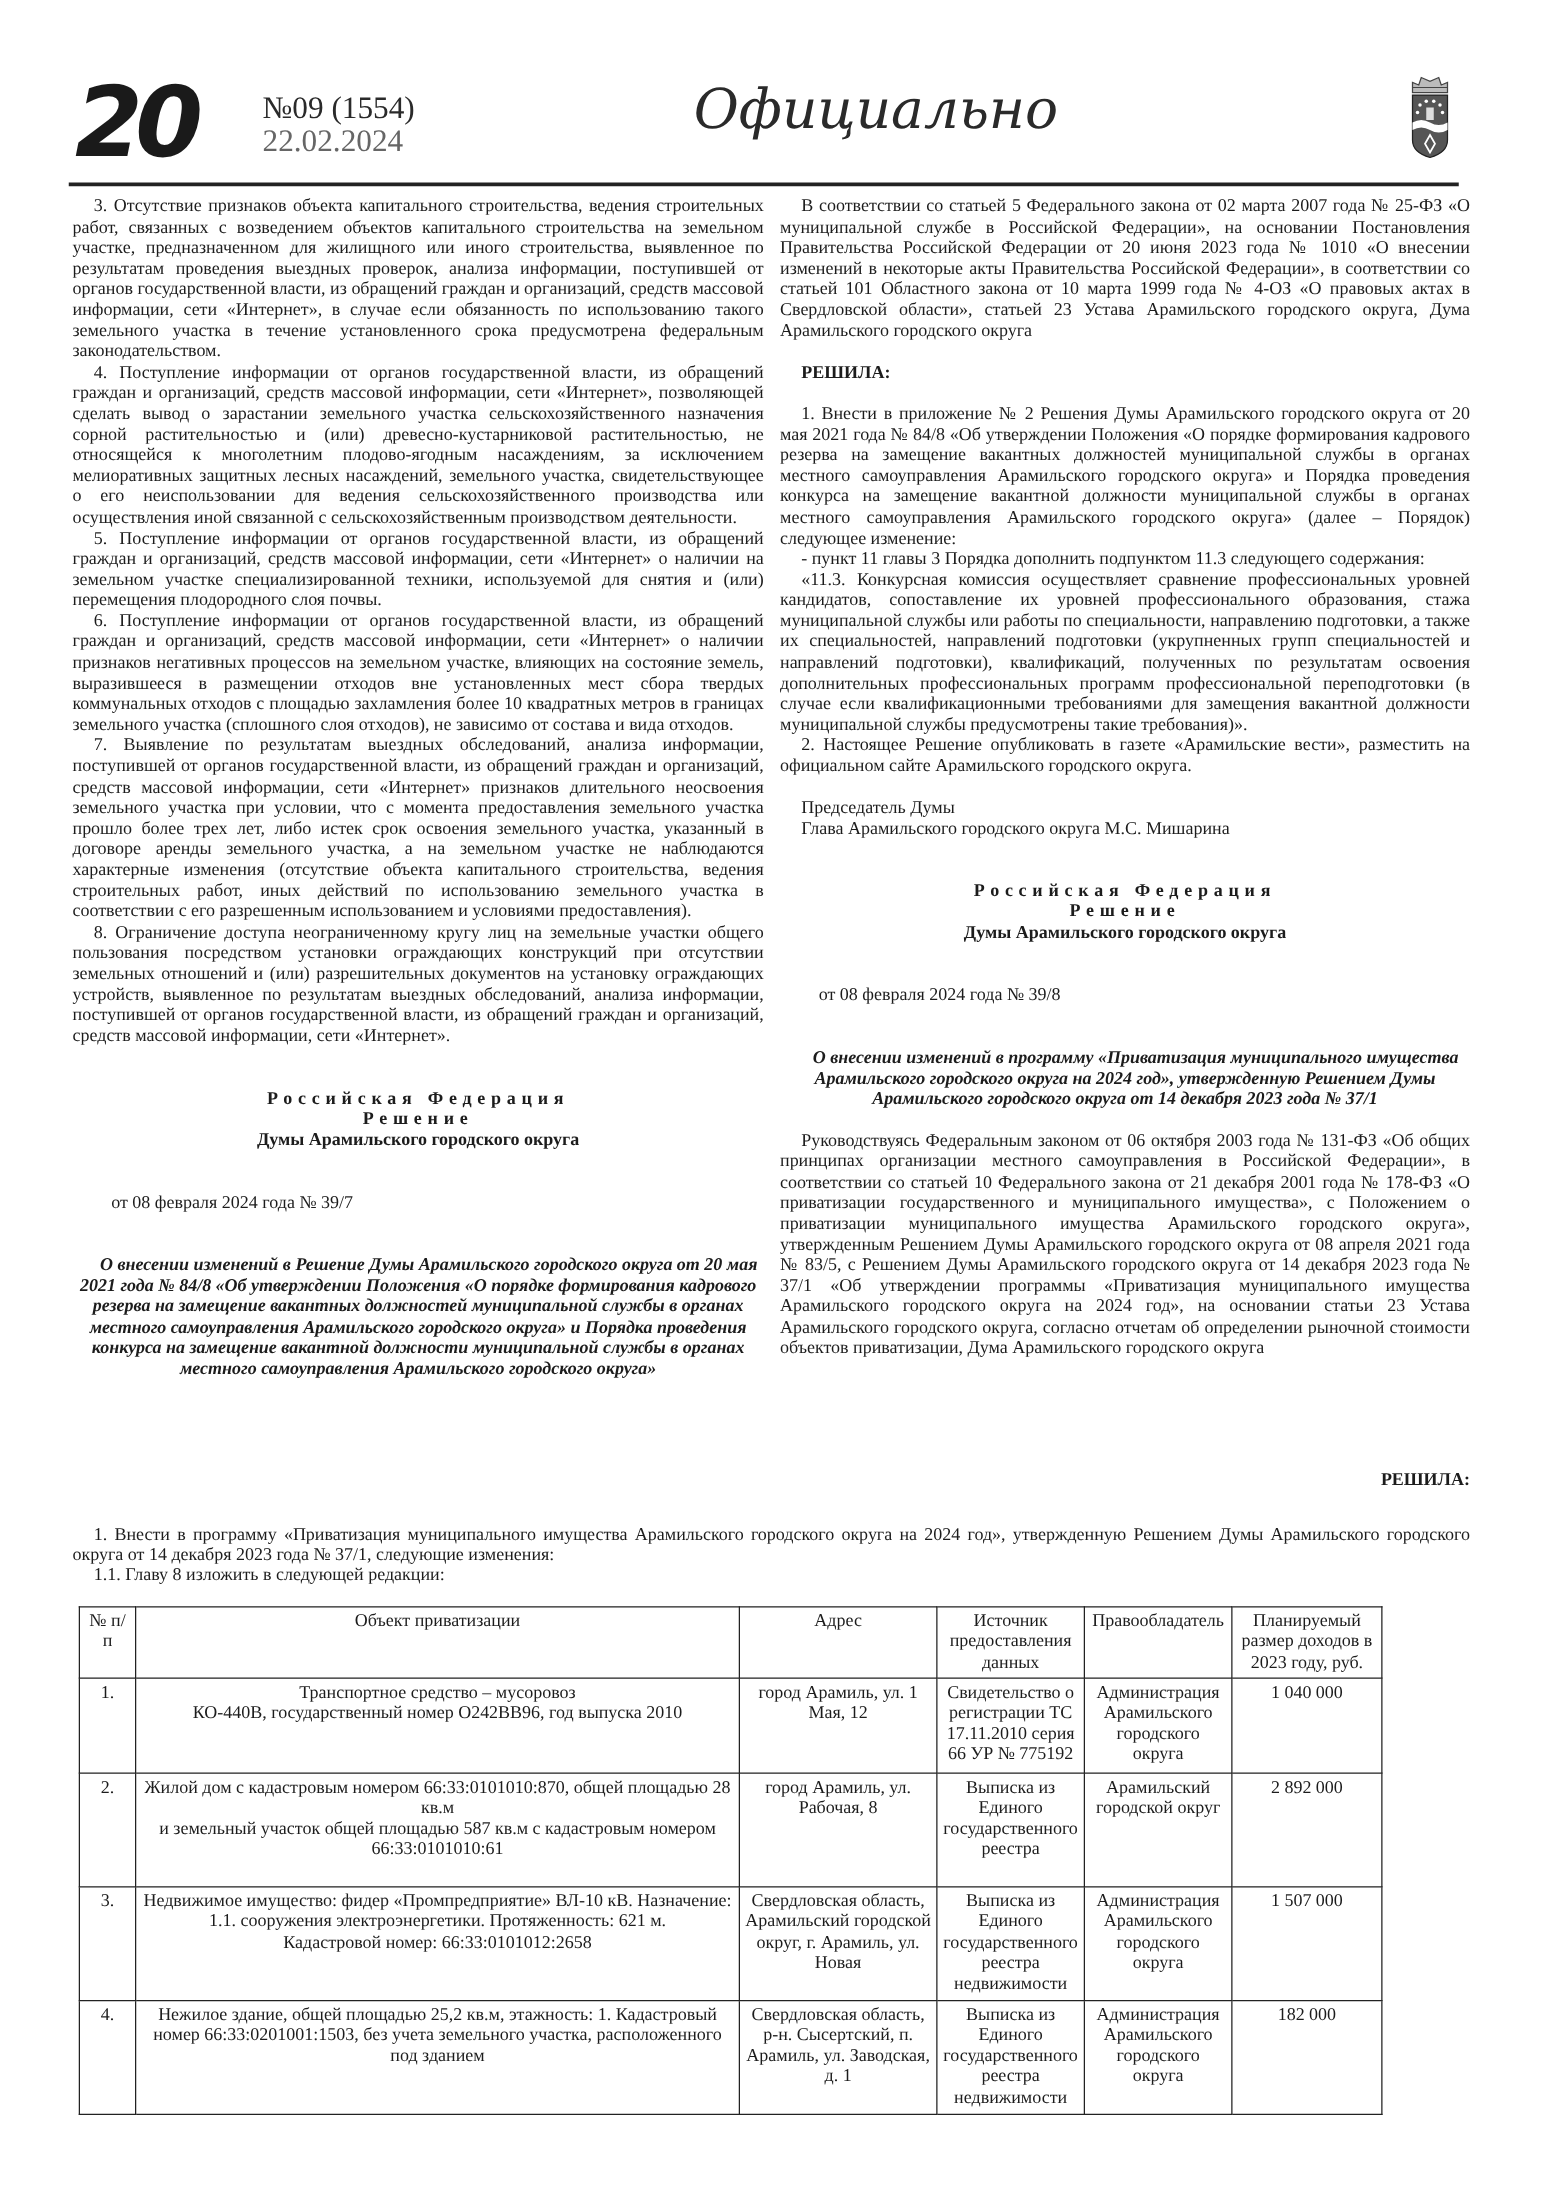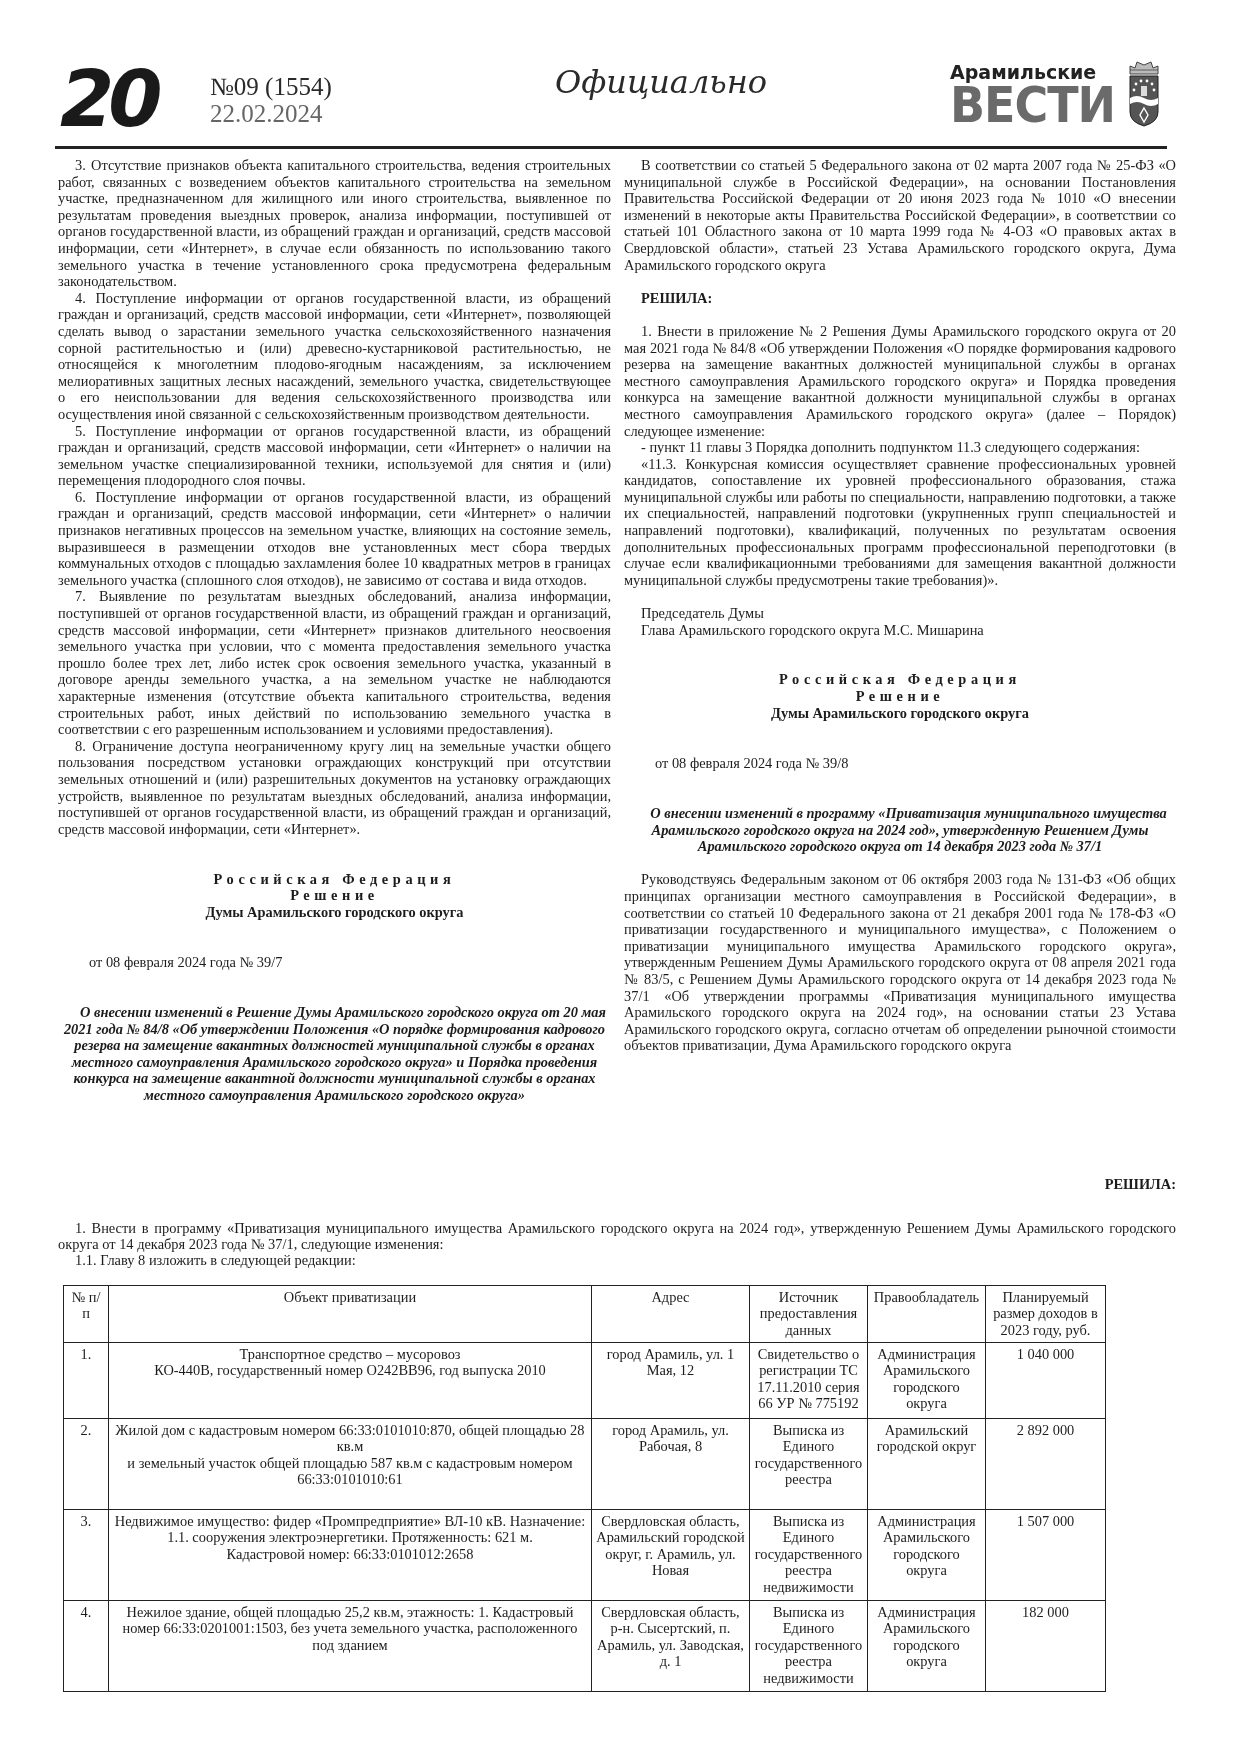--- a/index.html
+++ b/index.html
@@ -11,21 +11,21 @@
     .masthead { position: absolute; left: 55px; top: 0; width: 1112px; height: 150px; }
     .page-num {
       position: absolute; left: 5px; top: 60px;
       font-family: "DejaVu Sans", sans-serif; font-weight: bold;
       font-size: 78px; letter-spacing: -6px; line-height: 1; color: #1a1a1a; font-style: italic;
     }
     .issue { position: absolute; left: 155px; top: 73px; font-size: 25px; line-height: 27px; color: #2a2a2a; }
     .issue .date { color: #666; }
     .section-title {
       position: absolute; left: 500px; top: 66px;
-      font-family: "DejaVu Serif", serif; font-style: italic; font-size: 32px; color: #2a2a2a; line-height: 1;
+      font-family: "DejaVu Serif", serif; font-style: italic; font-size: 44px; color: #2a2a2a; line-height: 1;
     }
     .brand { position: absolute; left: 895px; top: 62px; width: 140px; }
     .brand-top {
       font-family: "DejaVu Sans", sans-serif; font-weight: bold; font-size: 19px; color: #222;
       display: block; text-align: center; line-height: 20px;
     }
     .brand-main {
       font-family: "DejaVu Sans", sans-serif; font-weight: bold; font-size: 46px; color: #6a6a6a;
       display: block; text-align: center; line-height: 46px; letter-spacing: -1px;
       transform: scaleY(1.08);
@@ -74,24 +74,20 @@
 </head>
 <body>
 
 <header class="masthead">
   <div class="page-num">20</div>
   <div class="issue">
     <div>№09 (1554)</div>
     <div class="date">22.02.2024</div>
   </div>
   <div class="section-title">Официально</div>
-  <div class="brand">
-    <span class="brand-top">Арамильские</span>
-    <span class="brand-main">ВЕСТИ</span>
-  </div>
   <svg class="emblem" viewBox="0 0 34 68">
 
     <path d="M3 14 L3 6 L8 8 L10 2 L17 5 L24 2 L26 8 L31 6 L31 14 Z" fill="#bbb" stroke="#444" stroke-width="1"></path>
     <line x1="3" y1="10" x2="31" y2="10" stroke="#444" stroke-width="0.8"></line>
 
     <path d="M3 16 L31 16 L31 52 Q31 62 17 66 Q3 62 3 52 Z" fill="#555" stroke="#222" stroke-width="1"></path>
     <circle cx="9" cy="24" r="1.4" fill="#fff"></circle>
     <circle cx="14" cy="21" r="1.4" fill="#fff"></circle>
     <circle cx="20" cy="21" r="1.4" fill="#fff"></circle>
     <circle cx="25" cy="24" r="1.4" fill="#fff"></circle>
@@ -125,20 +121,21 @@
 </section>
 
 <section class="col col-right">
   <p class="para">В соответствии со статьей 5 Федерального закона от 02 марта 2007 года № 25-ФЗ «О муниципальной службе в Российской Федерации», на основании Постановления Правительства Российской Федерации от 20 июня 2023 года № 1010 «О внесении изменений в некоторые акты Правительства Российской Федерации», в соответствии со статьей 101 Областного закона от 10 марта 1999 года № 4-ОЗ «О правовых актах в Свердловской области», статьей 23 Устава Арамильского городского округа, Дума Арамильского городского округа</p>
   <div class="blank"></div>
   <p class="resolved">РЕШИЛА:</p>
   <div class="blank"></div>
   <p class="para">1. Внести в приложение № 2 Решения Думы Арамильского городского округа от 20 мая 2021 года № 84/8 «Об утверждении Положения «О порядке формирования кадрового резерва на замещение вакантных должностей муниципальной службы в органах местного самоуправления Арамильского городского округа» и Порядка проведения конкурса на замещение вакантной должности муниципальной службы в органах местного самоуправления Арамильского городского округа» (далее – Порядок) следующее изменение:</p>
   <p class="para">- пункт 11 главы 3 Порядка дополнить подпунктом 11.3 следующего содержания:</p>
   <p class="para">«11.3. Конкурсная комиссия осуществляет сравнение профессиональных уровней кандидатов, сопоставление их уровней профессионального образования, стажа муниципальной службы или работы по специальности, направлению подготовки, а также их специальностей, направлений подготовки (укрупненных групп специальностей и направлений подготовки), квалификаций, полученных по результатам освоения дополнительных профессиональных программ профессиональной переподготовки (в случае если квалификационными требованиями для замещения вакантной должности муниципальной службы предусмотрены такие требования)».</p>
+  <p class="para">2. Настоящее Решение опубликовать в газете «Арамильские вести», разместить на официальном сайте Арамильского городского округа.</p>
   <div class="blank"></div>
   <p class="sig">Председатель Думы</p>
   <p class="sig">Глава Арамильского городского округа М.С. Мишарина</p>
   <div class="blank"></div>
   <div class="blank"></div>
   <div class="heading-block">
     <div class="spaced">Российская Федерация</div>
     <div class="spaced">Решение</div>
     <div>Думы Арамильского городского округа</div>
   </div>

